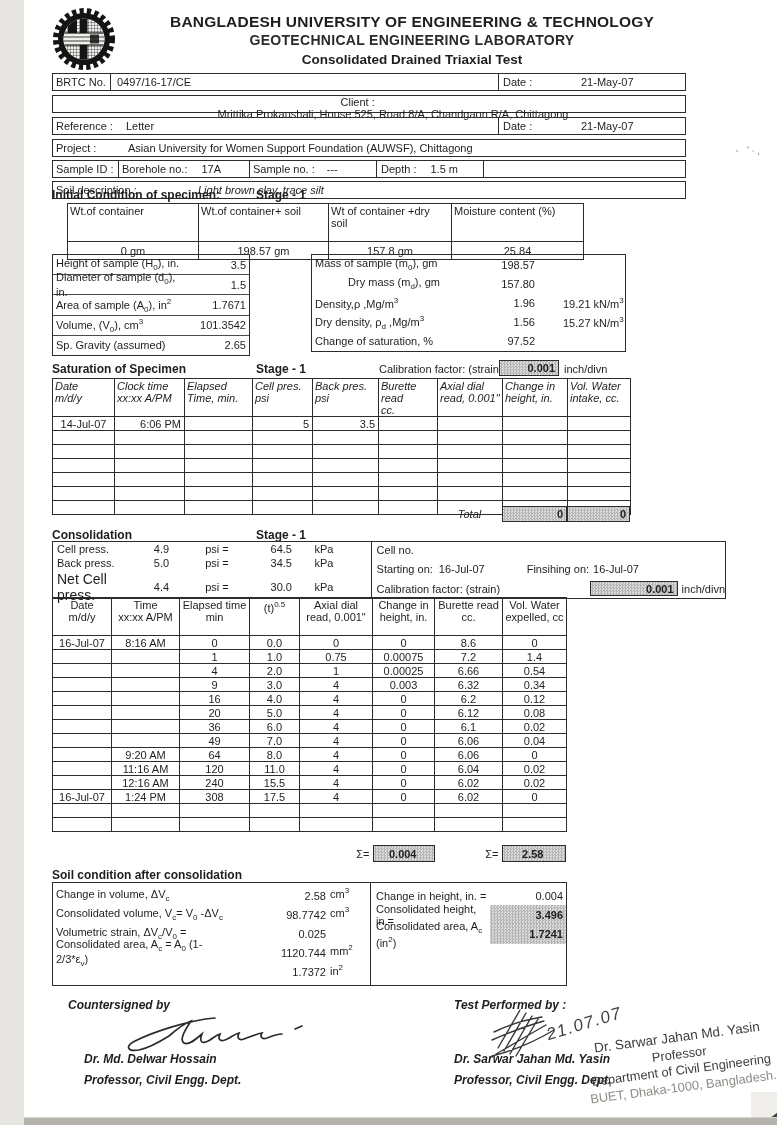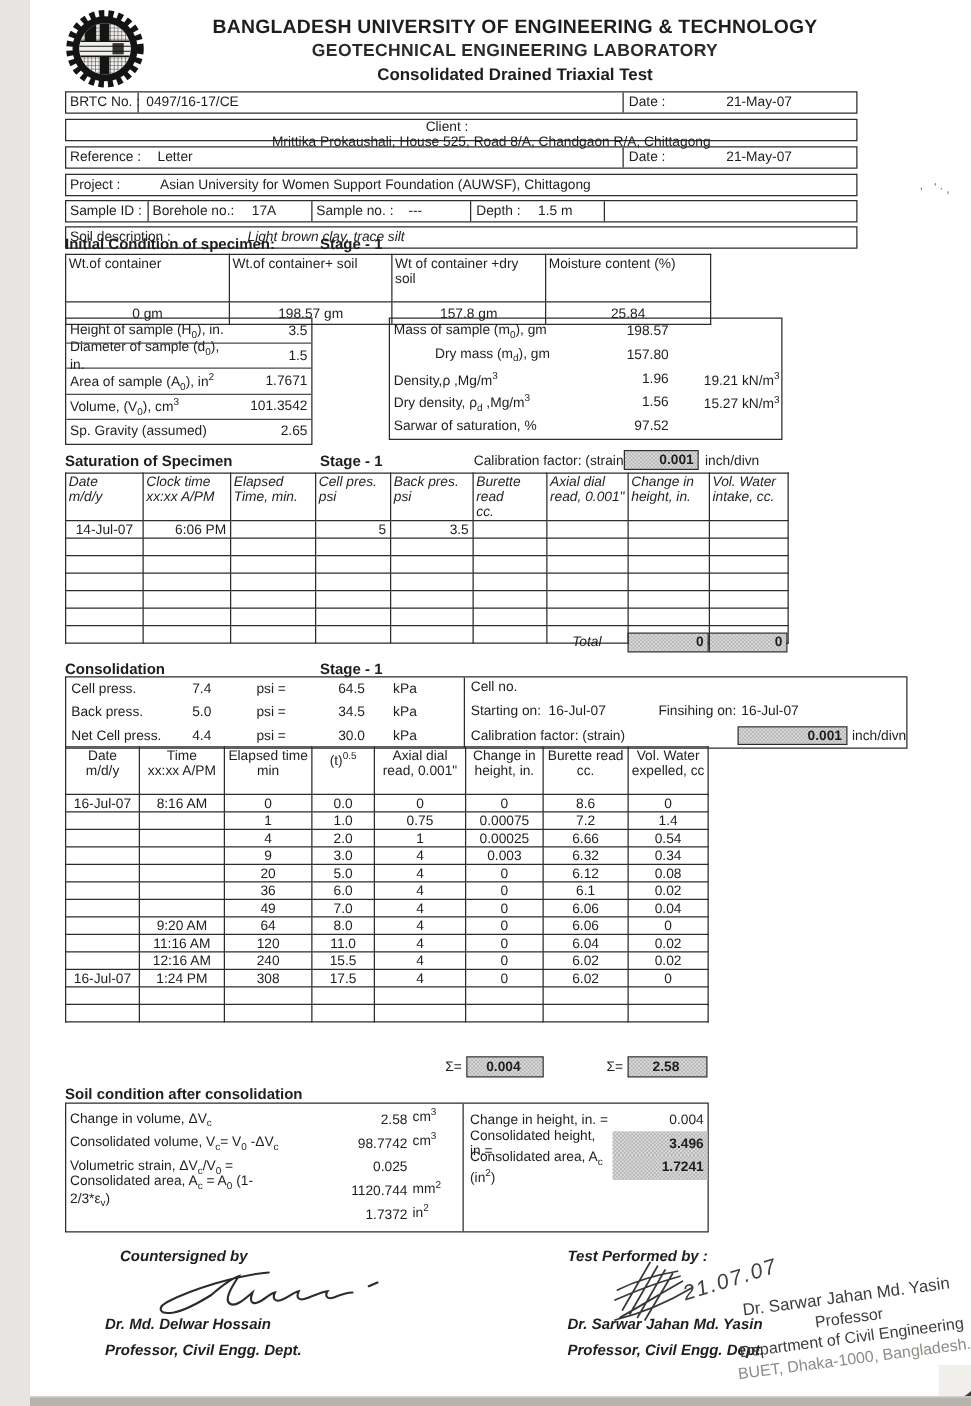--- a/index.html
+++ b/index.html
@@ -133,21 +133,21 @@
     <span class="cellline" style="flex:1;"></span>
   </div>
   <div class="inforow" style="top:181px;">
     <span class="lbl" style="width:92px;">Soil description :</span>
     <span class="ital" style="margin-left:50px;">Light brown clay, trace silt</span>
   </div>
 
   <div class="abs sec" style="left:28px;top:188px;">Initial Condition of specimen:</div>
   <div class="abs sec" style="left:232px;top:188px;">Stage - 1</div>
 
-  <table class="grid wt abs" style="left:28px;top:203px;width:516px;">
+  <table class="grid wt abs" style="left:43px;top:203px;width:516px;">
     <colgroup>
         <col style="width:131px">
         <col style="width:130px">
         <col style="width:123px">
         <col style="width:132px">
       </colgroup>
     <thead>
         <tr>
           <th>Wt.of container</th>
           <th>Wt.of container+ soil</th>
@@ -203,21 +203,21 @@
         <span style="padding-left:3px;width:158px;">Density,ρ ,Mg/m<sup>3</sup></span>
         <span class="v" style="width:62px;">1.96</span>
         <span style="padding-left:28px;">19.21 kN/m<sup>3</sup></span>
       </div>
     <div class="specrow">
         <span style="padding-left:3px;width:158px;">Dry density, ρ<sub>d</sub> ,Mg/m<sup>3</sup></span>
         <span class="v" style="width:62px;">1.56</span>
         <span style="padding-left:28px;">15.27 kN/m<sup>3</sup></span>
       </div>
     <div class="specrow">
-        <span style="padding-left:3px;width:158px;">Sarwar of saturation, %</span>
+        <span style="padding-left:3px;width:158px;">Change of saturation, %</span>
         <span class="v" style="width:62px;">97.52</span>
         <span style="padding-left:28px;"></span>
       </div>
   </div>
 
   <div class="abs sec" style="left:28px;top:362px;">Saturation of Specimen</div>
   <div class="abs sec" style="left:232px;top:362px;">Stage - 1</div>
   <div class="abs small" style="left:355px;top:363px;">Calibration factor: (strain)</div>
   <div class="abs shade shadecell" style="left:475px;top:360px;width:60px;height:16px;">0.001</div>
   <div class="abs small" style="left:540px;top:363px;">inch/divn</div>
@@ -352,34 +352,34 @@
       <colgroup>
           <col style="width:82px">
           <col style="width:45px">
           <col style="width:62px">
           <col style="width:62px">
           <col style="width:55px">
         </colgroup>
       <tbody class="presscells">
           <tr>
             <td style="border: none; font-size: 11px; text-align: left; padding-left: 4px;">Cell press.</td>
-            <td style="border: none; font-size: 11px; text-align: center;">7.4</td>
+            <td style="border: none; font-size: 11px; text-align: center;">4.9</td>
             <td style="border: none; font-size: 11px; text-align: center;">psi  =</td>
             <td style="border: none; font-size: 11px; text-align: center;">64.5</td>
             <td style="border: none; font-size: 11px; text-align: left;">kPa</td>
           </tr>
           <tr>
             <td style="border: none; font-size: 11px; text-align: left; padding-left: 4px;">Back press.</td>
             <td style="border: none; font-size: 11px; text-align: center;">5.0</td>
             <td style="border: none; font-size: 11px; text-align: center;">psi  =</td>
             <td style="border: none; font-size: 11px; text-align: center;">34.5</td>
             <td style="border: none; font-size: 11px; text-align: left;">kPa</td>
           </tr>
           <tr>
-            <td style="border: none; font-size: 11px; text-align: left; padding-left: 4px;">Net Cell press.</td>
+            <td style="border: none; font-size: 14px; text-align: left; padding-left: 4px;">Net Cell press.</td>
             <td style="border: none; font-size: 11px; text-align: center;">4.4</td>
             <td style="border: none; font-size: 11px; text-align: center;">psi  =</td>
             <td style="border: none; font-size: 11px; text-align: center;">30.0</td>
             <td style="border: none; font-size: 11px; text-align: left;">kPa</td>
           </tr>
         </tbody>
     </table>
     <div style="border-left:1.2px solid #2c2c2c;flex:1;display:flex;flex-direction:column;justify-content:space-between;padding:2px 0;">
       <div style="padding-left:5px;">Cell no.</div>
       <div style="padding-left:5px;display:flex;">
@@ -463,20 +463,30 @@
           <td>9</td>
           <td>3.0</td>
           <td>4</td>
           <td>0.003</td>
           <td>6.32</td>
           <td>0.34</td>
         </tr>
         <tr>
           <td></td>
           <td></td>
+          <td>16</td>
+          <td>4.0</td>
+          <td>4</td>
+          <td>0</td>
+          <td>6.2</td>
+          <td>0.12</td>
+        </tr>
+        <tr>
+          <td></td>
+          <td></td>
           <td>20</td>
           <td>5.0</td>
           <td>4</td>
           <td>0</td>
           <td>6.12</td>
           <td>0.08</td>
         </tr>
         <tr>
           <td></td>
           <td></td>
@@ -606,21 +616,21 @@
           <span style="padding-left:5px;flex:1;">Consolidated height, in.=</span>
           <span class="v shade" style="width:76px;padding-right:3px;font-weight:bold;height:100%;display:flex;align-items:center;justify-content:flex-end;box-sizing:border-box;">3.496</span>
         </div>
       <div class="specrow">
           <span style="padding-left:5px;flex:1;">Consolidated area, A<sub>c</sub> (in<sup>2</sup>)</span>
           <span class="v shade" style="width:76px;padding-right:3px;font-weight:bold;height:100%;display:flex;align-items:center;justify-content:flex-end;box-sizing:border-box;">1.7241</span>
         </div>
     </div>
   </div>
 
-  <div class="abs sig" style="left:72px;top:998px;">Countersigned by</div>
+  <div class="abs sig" style="left:44px;top:998px;">Countersigned by</div>
   <div class="abs" style="left:95px;top:1012px;">
     <svg width="210" height="44" viewBox="0 0 210 44">
       <path d="M96 6 C 70 8, 34 20, 16 29 C 6 34, 8 40, 20 38 C 30 36, 42 29, 50 24 C 58 17, 66 11, 72 9 C 66 18, 60 28, 65 31 C 70 34, 78 26, 83 22 C 81 27, 81 32, 87 30 C 93 28, 96 23, 101 22 C 99 26, 100 30, 106 28 C 112 26, 115 22, 120 21 C 118 25, 119 29, 125 27 C 131 25, 137 22, 143 21 C 141 24, 142 28, 148 26 C 153 24, 158 22, 163 22" stroke="#2b2b2b" stroke-width="1.7" fill="none" stroke-linecap="round"></path>
       <path d="M176 17 l7 -3" stroke="#2b2b2b" stroke-width="1.7" fill="none" stroke-linecap="round"></path>
     </svg>
   </div>
   <div class="abs sig" style="left:60px;top:1052px;">Dr. Md. Delwar Hossain</div>
   <div class="abs sig" style="left:60px;top:1073px;">Professor, Civil Engg. Dept.</div>
 
   <div class="abs sig" style="left:430px;top:998px;">Test Performed by :</div>

